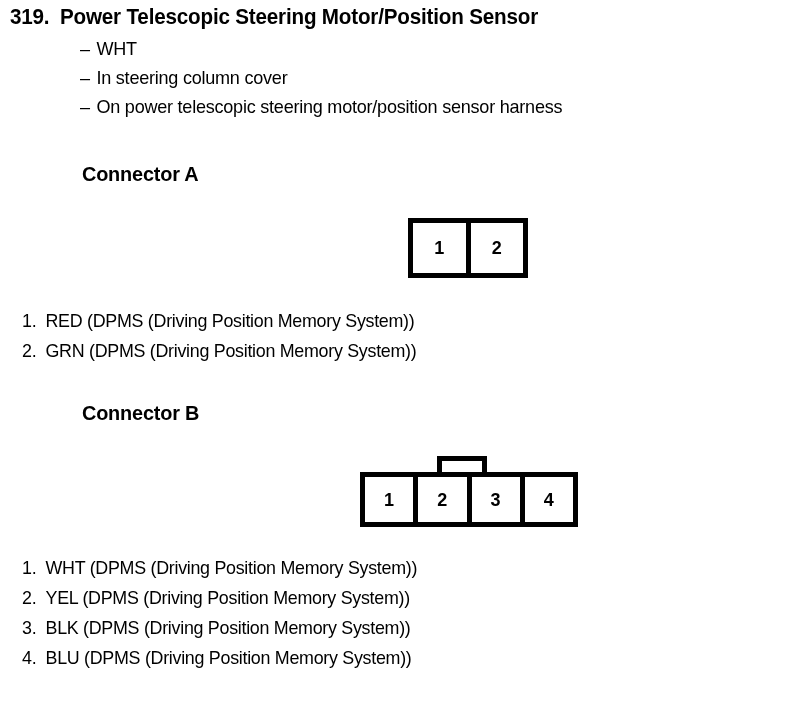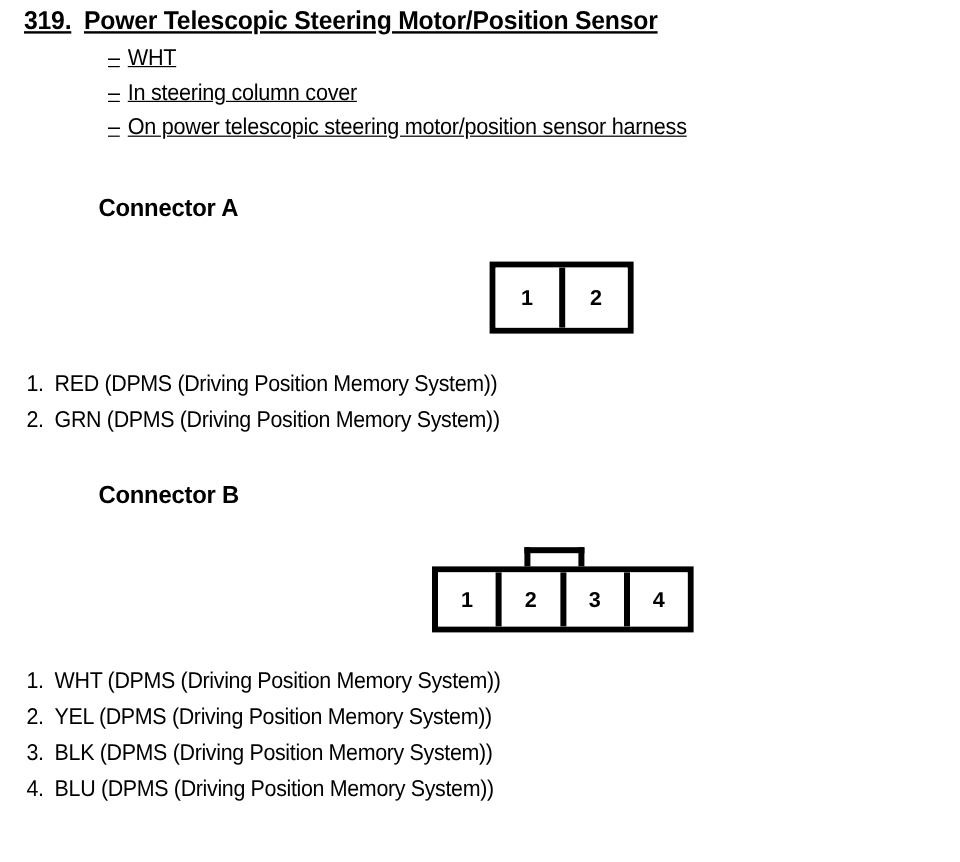--- a/index.html
+++ b/index.html
@@ -14,24 +14,23 @@
     position: relative;
     overflow: hidden;
     font-family: "Liberation Sans", "DejaVu Sans", sans-serif;
     color: #000000;
     -webkit-font-smoothing: none;
   }
 
   
   .entry-header {
     position: absolute;
-    left: 20px;
+    left: 10px;
     top: 4px;
     width: 780px;
-    text-decoration: underline;
   }
   .entry-title-row {
     display: flex;
     align-items: baseline;
     font-weight: bold;
     font-size: 21.5px;
     line-height: 26px;
     letter-spacing: -0.2px;
     transform: scaleX(0.96);
     transform-origin: left top;

